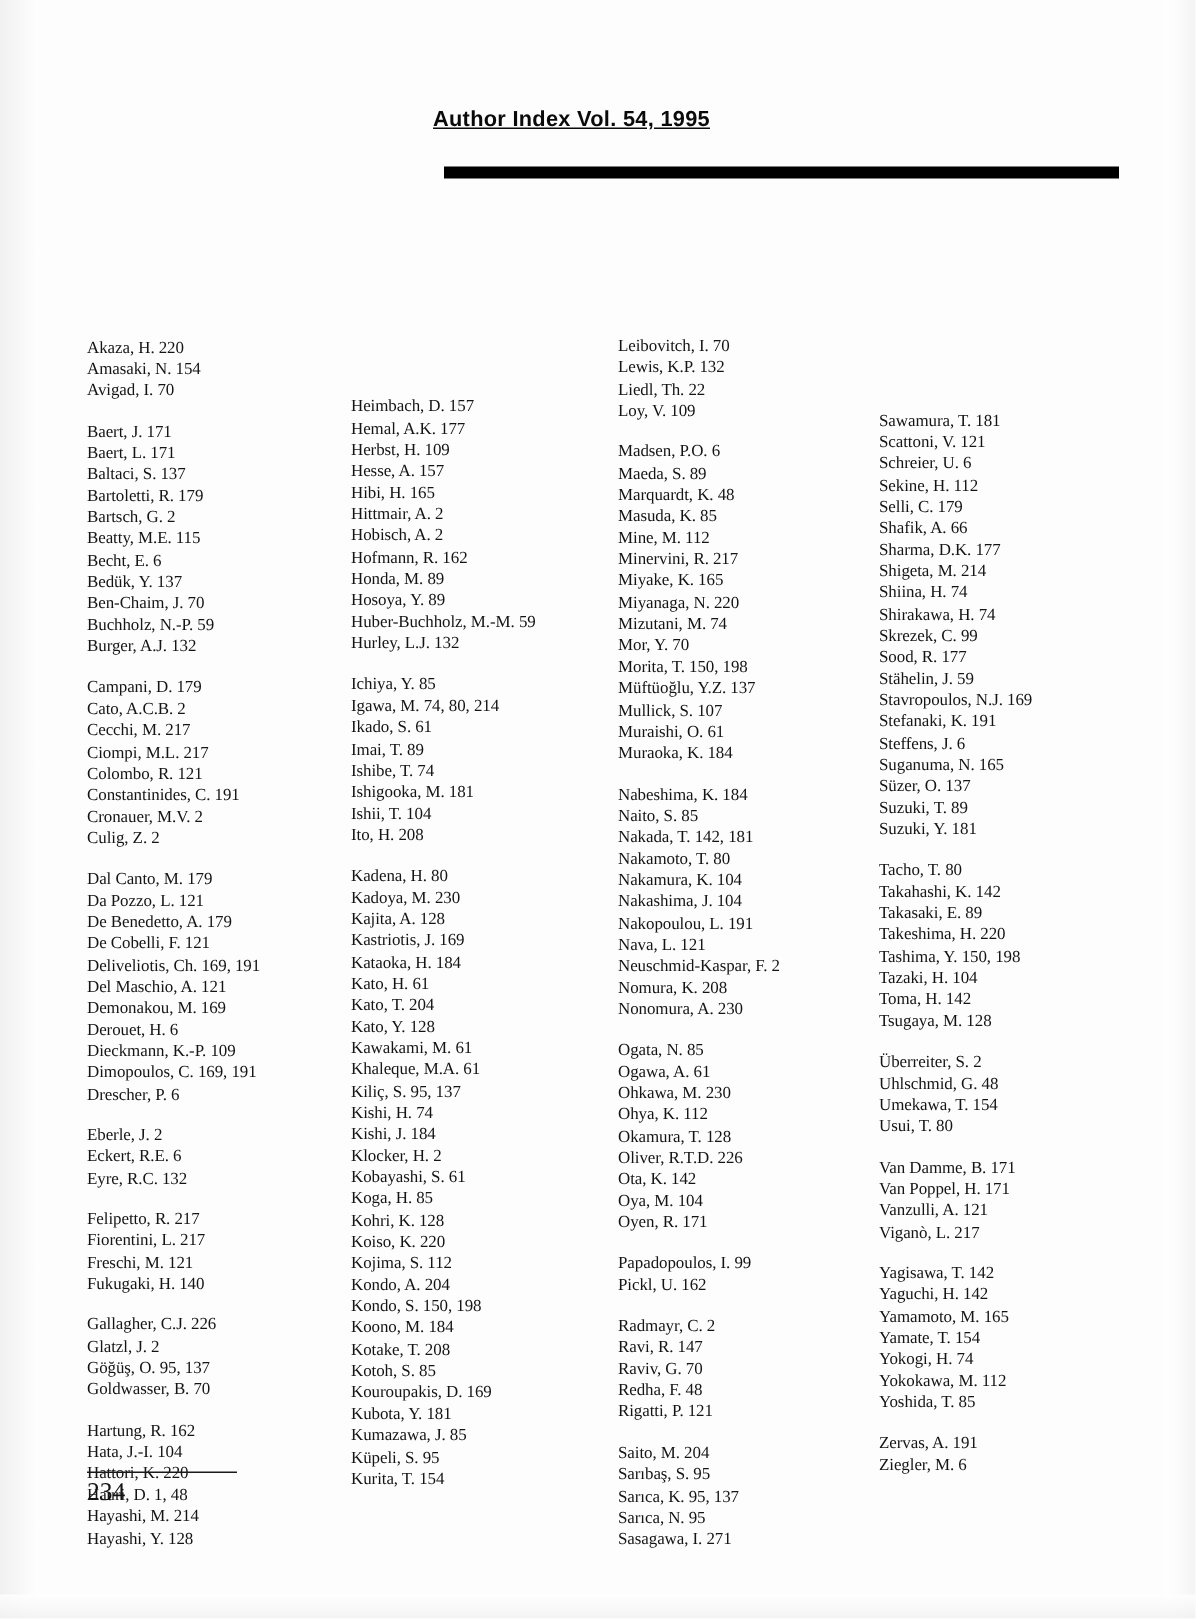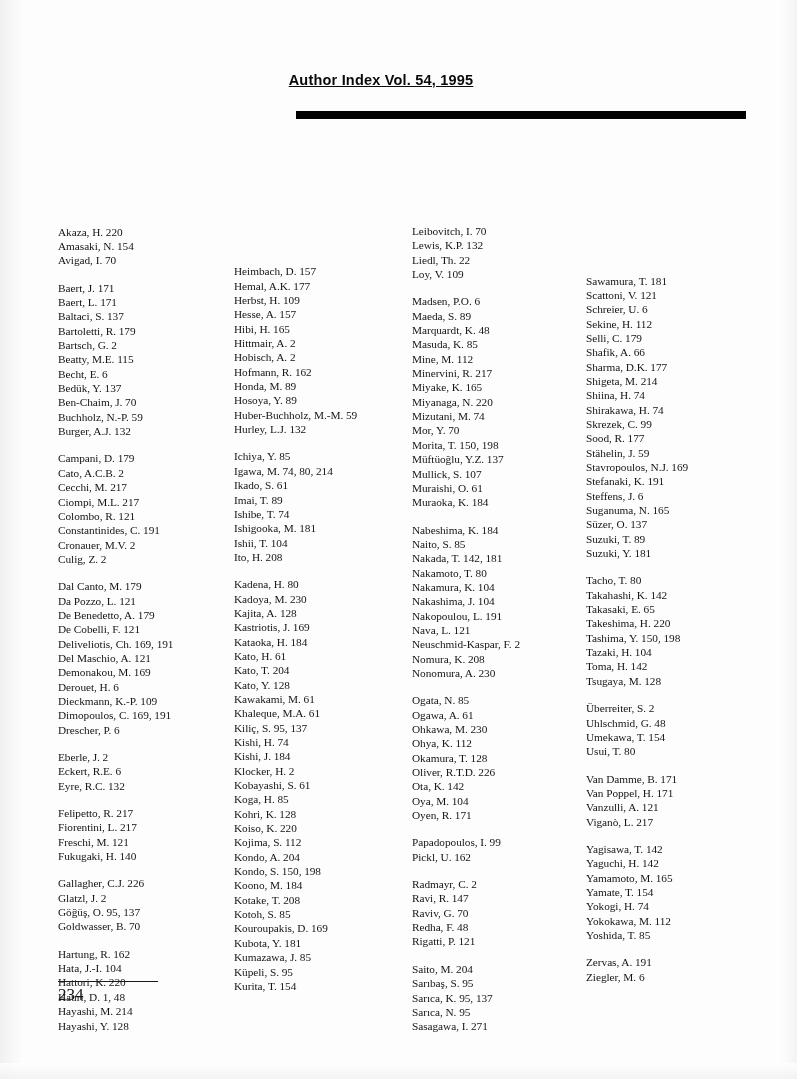--- a/index.html
+++ b/index.html
@@ -337,21 +337,21 @@
           <div class="entry">Stefanaki, K.  191</div>
           <div class="entry">Steffens, J.  6</div>
           <div class="entry">Suganuma, N.  165</div>
           <div class="entry">Süzer, O.  137</div>
           <div class="entry">Suzuki, T.  89</div>
           <div class="entry">Suzuki, Y.  181</div>
         </div>
         <div class="group">
           <div class="entry">Tacho, T.  80</div>
           <div class="entry">Takahashi, K.  142</div>
-          <div class="entry">Takasaki, E.  65</div>
+          <div class="entry">Takasaki, E.  89</div>
           <div class="entry">Takeshima, H.  220</div>
           <div class="entry">Tashima, Y.  150, 198</div>
           <div class="entry">Tazaki, H.  104</div>
           <div class="entry">Toma, H.  142</div>
           <div class="entry">Tsugaya, M.  128</div>
         </div>
         <div class="group">
           <div class="entry">Überreiter, S.  2</div>
           <div class="entry">Uhlschmid, G.  48</div>
           <div class="entry">Umekawa, T.  154</div>

